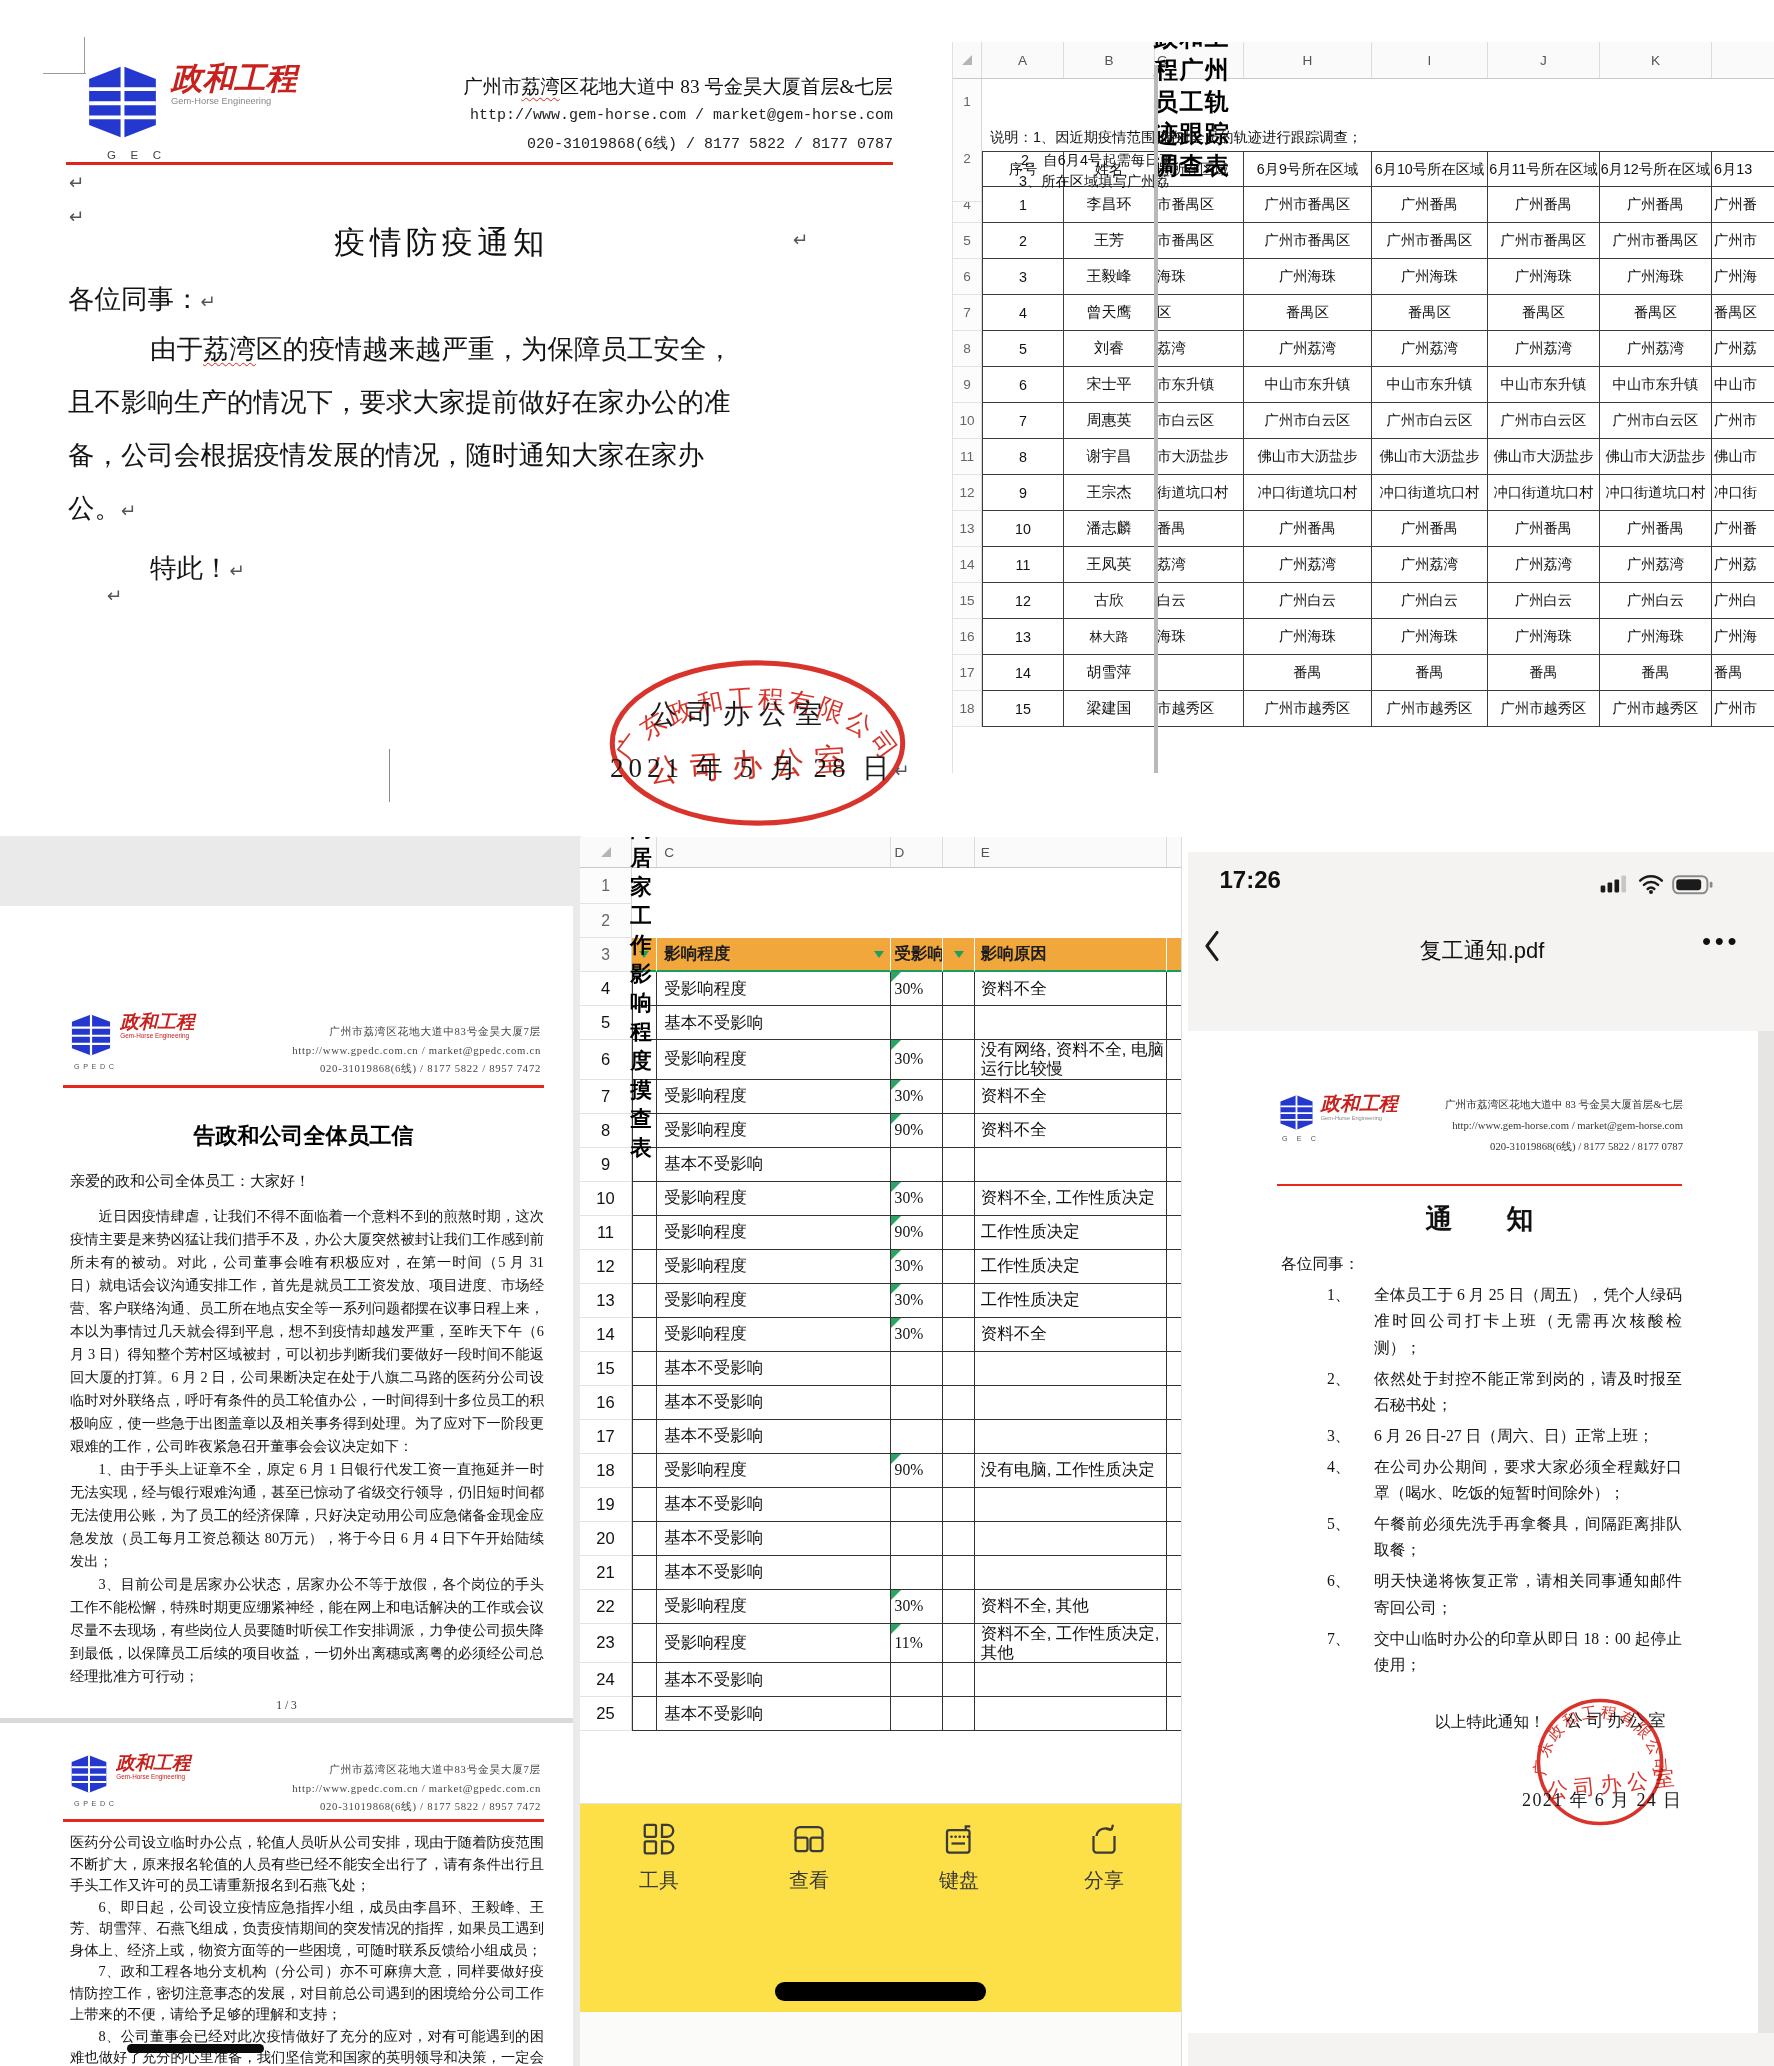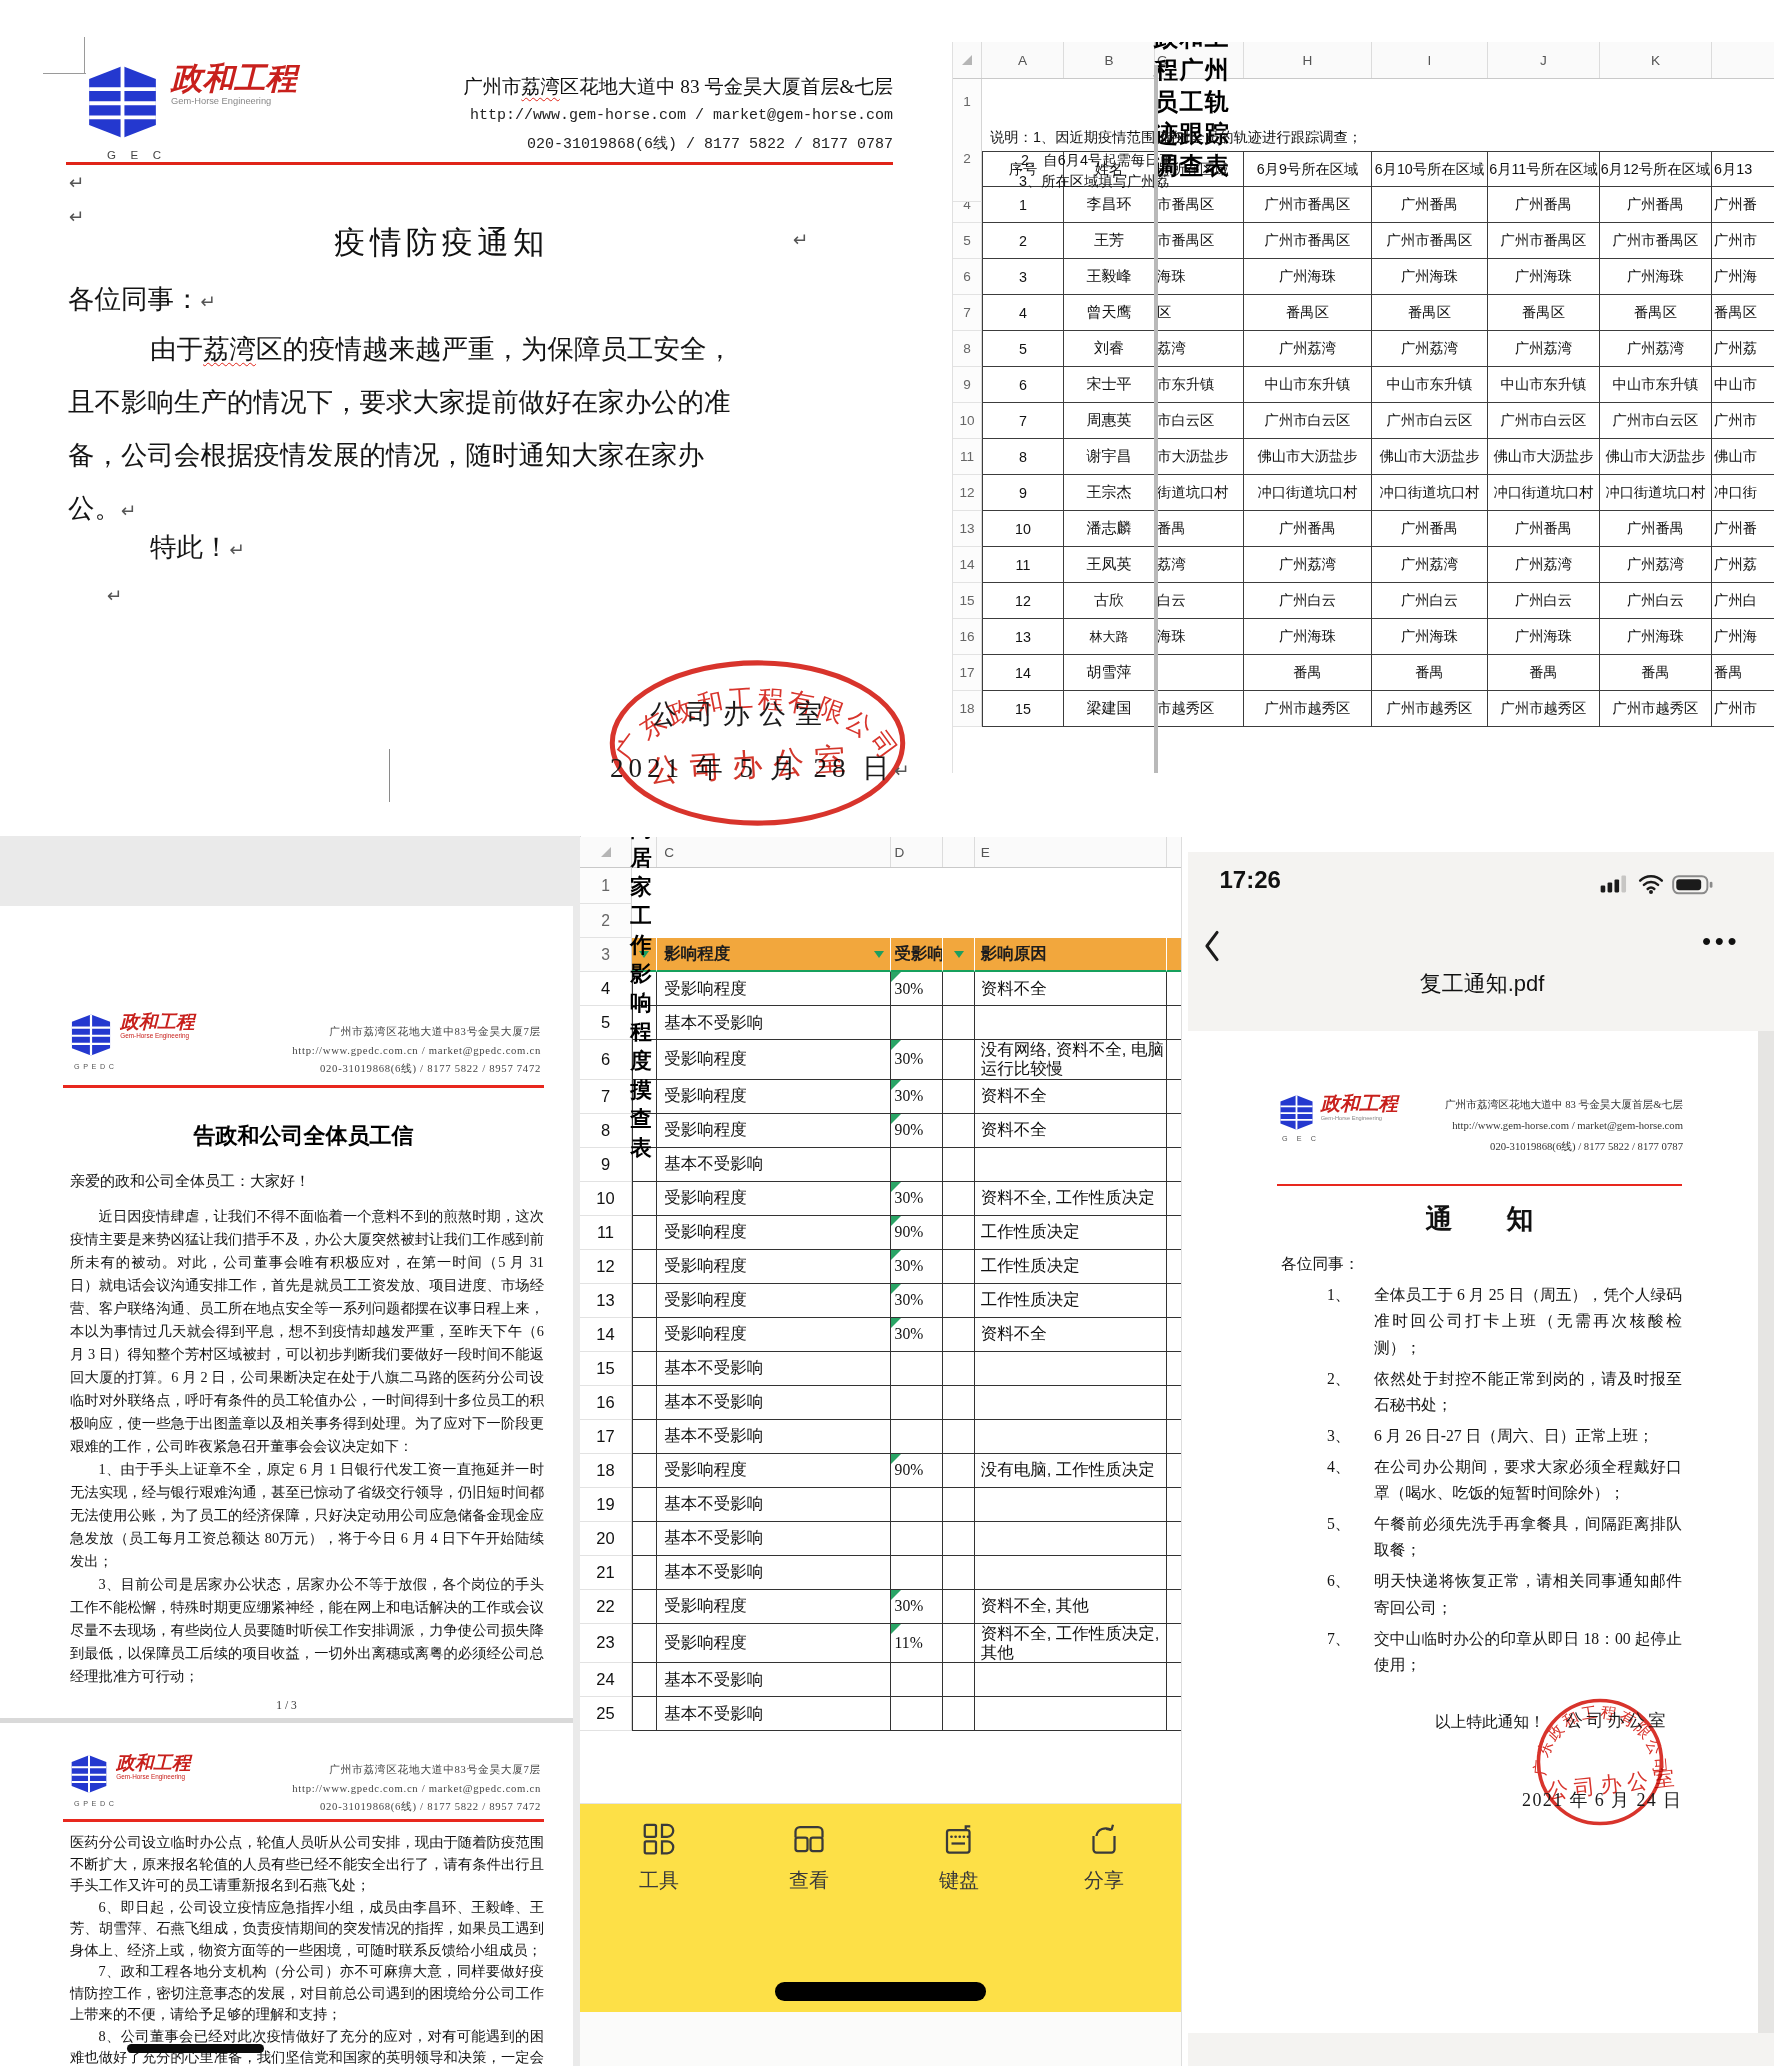--- a/index.html
+++ b/index.html
@@ -112,21 +112,21 @@
   .tb-item{position:absolute;top:17px;width:86px;text-align:center;}
   .tb-item svg{display:block;margin:0 auto;}
   .tb-label{margin-top:10px;font-size:20px;color:#3a3a3a;}
   .homebar{position:absolute;left:195px;top:178px;width:211px;height:18.6px;border-radius:9.3px;background:#000;}
   .s2-below{position:absolute;left:0;right:0;top:1175px;bottom:0;background:#fbfbfa;}
   
   .phone{left:1188px;top:852px;width:587px;height:1214px;background:#f4f3f1;}
   .ph-time{left:31.5px;top:14.3px;font-size:24px;font-weight:bold;color:#111;}
   .ph-status{left:412px;top:21.5px;display:flex;align-items:center;gap:8.6px;}
   .ph-back{left:11.5px;top:77px;}
-  .ph-navtitle{left:115px;top:84px;width:358px;text-align:center;font-size:22px;color:#111;margin-top:33px;}
+  .ph-navtitle{left:115px;top:84px;width:358px;text-align:center;font-size:22px;color:#111;}
   .ph-more{left:514px;top:74px;font-size:26px;color:#111;letter-spacing:3.6px;}
   .ph-page{left:0;top:179px;width:570px;height:1002px;background:#fff;overflow:hidden;}
   .ph-logo .logo-cn{font-size:19.3px;line-height:21.5px;}
   .ph-logo .logo-en{font-size:5.7px;}
   .ph-head{position:absolute;left:186px;width:309px;top:63px;text-align:right;font-family:"Liberation Serif",serif;color:#333;}
   .ph-head div{font-size:10.7px;line-height:21px;}
   .ph-rule{position:absolute;left:89px;width:405px;top:153px;height:2.1px;background:#e8281e;}
   .ph-title{position:absolute;left:89px;width:405px;top:170px;text-align:center;font-size:27px;font-weight:bold;font-family:"Liberation Serif",serif;color:#111;}
   .ph-body{position:absolute;left:93px;width:401px;top:220px;font-family:"Liberation Serif",serif;font-size:15.7px;line-height:26.5px;color:#141414;text-align:justify;}
   .ph-body .salut{margin:0 0 1.4px 0;}
@@ -183,21 +183,21 @@
     <div class="abs d1-title"><span>疫情防疫通知</span></div>
     <div class="abs pilcrow" style="left:793px;top:229px;">↵</div>
 
     <div class="abs d1-serif d1-line" style="left:68px;top:281px;"><span>各位同事：</span><span class="pilcrow">↵</span></div>
 
     <div class="abs d1-serif d1-line" style="left:150px;top:331px;"><span>由于</span><span class="wavy">荔湾</span><span>区的疫情越来越严重，为保障员工安全，</span></div>
     <div class="abs d1-serif d1-line" style="left:68px;top:384px;">且不影响生产的情况下，要求大家提前做好在家办公的准</div>
     <div class="abs d1-serif d1-line" style="left:68px;top:437px;">备，公司会根据疫情发展的情况，随时通知大家在家办</div>
     <div class="abs d1-serif d1-line" style="left:68px;top:490px;"><span>公。</span><span class="pilcrow">↵</span></div>
 
-    <div class="abs d1-serif d1-line" style="left:150px;top:529px;"><span>特此！</span><span class="pilcrow">↵</span></div>
+    <div class="abs d1-serif d1-line" style="left:150px;top:550px;"><span>特此！</span><span class="pilcrow">↵</span></div>
     <div class="abs pilcrow" style="left:107px;top:585px;">↵</div>
 
     <svg class="abs d1-stampsvg" width="315" height="186" viewBox="0 0 440 260">
       <ellipse cx="220" cy="130" rx="203" ry="112" fill="none" stroke="#d8342c" stroke-width="7"></ellipse>
       <path id="arcd1" d="M 40 168 A 181 98 0 0 1 400 168" fill="none"></path>
       <text fill="#d8342c" font-size="36" letter-spacing="5" font-family="Liberation Serif,serif"><textPath href="#arcd1" startOffset="50%" text-anchor="middle">广东政和工程有限公司</textPath></text>
     </svg>
     <div class="abs d1-typed-office"><span>公司办公室</span></div>
     <div class="abs d1-date"><span>2021 年 5 月 28 日</span><span class="pilcrow">↵</span></div>
     <div class="abs d1-red-office">公司办公室</div>

